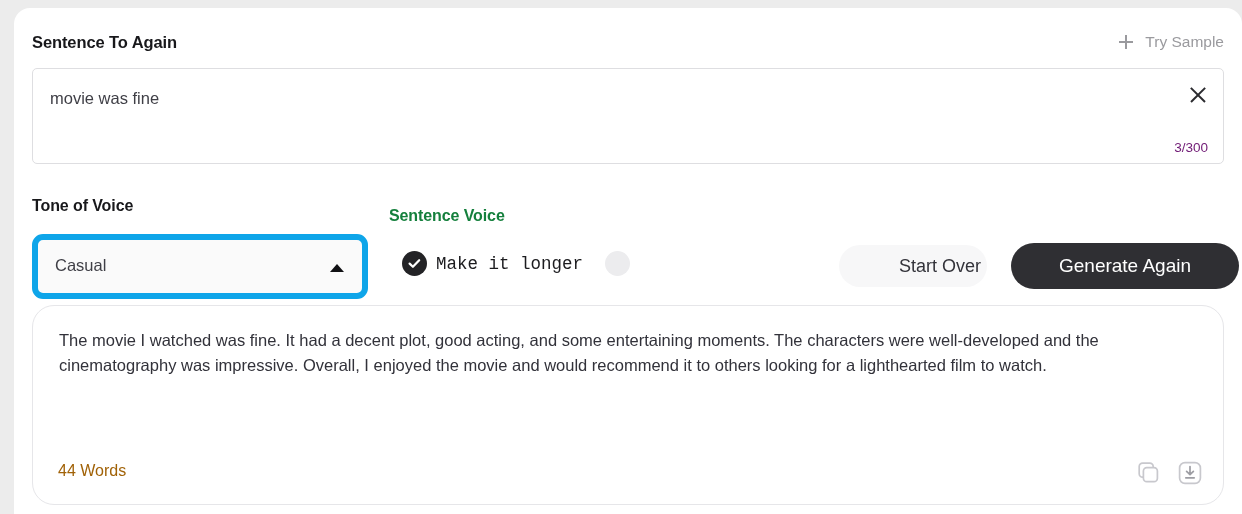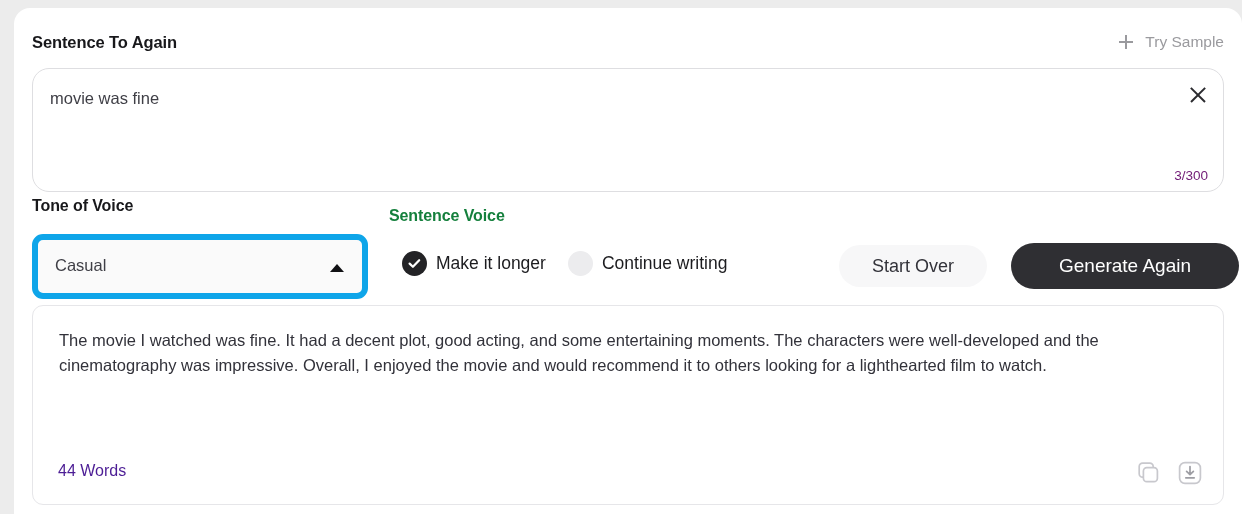--- a/index.html
+++ b/index.html
@@ -67,23 +67,23 @@
   }
   .plus-ico::before { left: 0; top: 6px; width: 14px; height: 1.6px; }
   .plus-ico::after  { top: 0; left: 6px; height: 14px; width: 1.6px; }
 
   
   .input-box {
     position: absolute;
     left: 18px;
     top: 60px;
     width: 1192px;
-    height: 124px;
+    height: 96px;
     border: 1px solid #dedee1;
-    border-radius: 17px;
+    border-radius: 5px;
     background: #fff;
     box-sizing: border-box;
   }
   .input-text {
     position: absolute;
     left: 17px;
     top: 20px;
     font-size: 16.5px;
     color: #3f3f46;
     background: transparent;
@@ -176,20 +176,21 @@
     display: flex;
     align-items: center;
     gap: 22px;
   }
   .radio-opt {
     display: flex;
     align-items: center;
     gap: 9px;
     cursor: pointer;
     user-select: none;
+    font-family: Liberation Mono, monospace;
   }
   .radio-dot {
     width: 25px;
     height: 25px;
     border-radius: 50%;
     background: #ececee;
     flex: none;
     position: relative;
   }
   .radio-dot.on { background: #232326; }
@@ -205,20 +206,21 @@
     top: 237px;
     width: 148px;
     height: 42px;
     border-radius: 21px;
     background: #f7f7f8;
     border: none;
     font-size: 18px;
     color: #33333a;
     font-family: "Liberation Sans", sans-serif;
     cursor: pointer;
+    text-align: right;
   }
   .btn-generate {
     position: absolute;
     left: 997px;
     top: 235px;
     width: 228px;
     height: 46px;
     border-radius: 23px;
     background: #2f2f33;
     border: none;
@@ -229,39 +231,39 @@
   }
 
   
   .output {
     position: absolute;
     left: 18px;
     top: 297px;
     width: 1192px;
     height: 200px;
     border: 1px solid #e6e6e9;
-    border-radius: 11px;
+    border-radius: 22px;
     background: #fff;
     box-sizing: border-box;
   }
   .output-text {
     position: absolute;
     left: 26px;
     top: 22px;
     width: 1124px;
     font-size: 16.5px;
     line-height: 25px;
     color: #32323a;
   }
   .words {
     position: absolute;
     left: 25px;
     bottom: 24px;
     font-size: 16px;
-    color: #4c1d95;
+    color: #a16207;
   }
   .out-actions {
     position: absolute;
     right: 20px;
     bottom: 18px;
     display: flex;
     align-items: center;
     gap: 16px;
   }
   .icon-btn {
@@ -302,21 +304,20 @@
       <div class="radio-opt">
         <span class="radio-dot on">
           <svg width="15" height="15" viewBox="0 0 15 15" aria-hidden="true">
             <path d="M2.6 7.6 L5.9 10.8 L12.2 4.2" fill="none" stroke="#ffffff" stroke-width="2.2" stroke-linecap="round" stroke-linejoin="round"></path>
           </svg>
         </span>
         <span class="radio-txt">Make it longer</span>
       </div>
       <div class="radio-opt">
         <span class="radio-dot"></span>
-        <span class="radio-txt">Continue writing</span>
       </div>
     </div>
 
     <button class="btn-start">Start Over</button>
     <button class="btn-generate">Generate Again</button>
 
     <div class="output">
       <div class="output-text">The movie I watched was fine. It had a decent plot, good acting, and some entertaining moments. The characters were well-developed and the cinematography was impressive. Overall, I enjoyed the movie and would recommend it to others looking for a lighthearted film to watch.</div>
       <div class="words">44 Words</div>
       <div class="out-actions">

